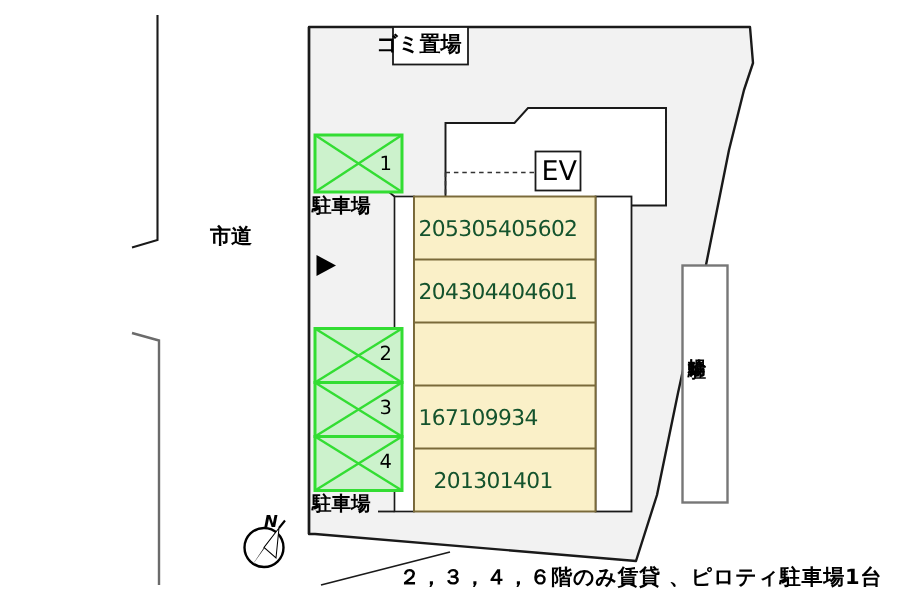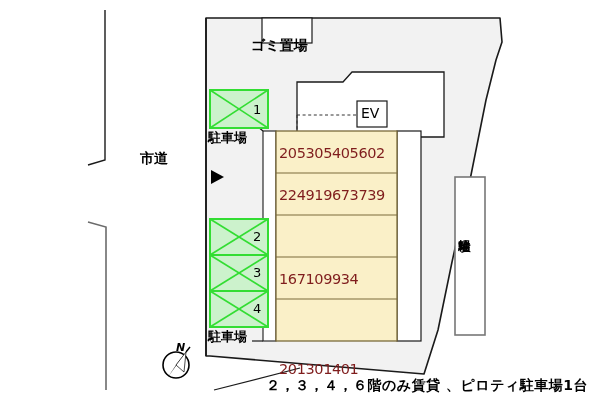--- a/index.html
+++ b/index.html
@@ -33,36 +33,36 @@
   .lbl-road {
     font-size: 14px;
     font-weight: 700;
     left: 140px;
     top: 151px;
   }
   .lbl-gomi {
     font-size: 14px;
     font-weight: 700;
     left: 251px;
-    top: 38px;
+    top: 23px;
   }
   .lbl-park-top {
     font-size: 13px;
     font-weight: 700;
     left: 208px;
     top: 131px;
   }
   .lbl-park-bot {
     font-size: 13px;
     font-weight: 700;
     left: 208px;
     top: 330px;
   }
   .lbl-ev {
-    font-size: 14px;
+    font-size: 18px;
     font-weight: 400;
     left: 361px;
     top: 106px;
   }
   .stall-num {
     font-size: 13px;
     font-weight: 400;
     color: #000;
   }
   .lbl-bike {
@@ -81,21 +81,21 @@
     font-size: 14px;
     font-weight: 700;
     left: 266px;
     top: 378px;
     letter-spacing: 0.5px;
   }
   .unit-text {
     position: absolute;
     font-size: 14.5px;
     font-weight: 400;
-    color: #7f1d1d;
+    color: #14532d;
     letter-spacing: -0.4px;
     white-space: nowrap;
   }
   .compass-n {
     position: absolute;
     left: 176px;
     top: 341px;
     font-size: 11px;
     font-style: italic;
     font-weight: 700;
@@ -199,17 +199,17 @@
   <div class="compass-n">N</div>
 
   <div class="lbl lbl-caption">２，３，４，６階のみ賃貸 、ピロティ駐車場1台</div>
 
   <div class="lbl stall-num" style="left:253px; top:103px;">1</div>
   <div class="lbl stall-num" style="left:253px; top:230px;">2</div>
   <div class="lbl stall-num" style="left:253px; top:266px;">3</div>
   <div class="lbl stall-num" style="left:253px; top:302px;">4</div>
 
   <div class="unit-text" style="left:279px; top:145px;">205305405602</div>
-  <div class="unit-text" style="left:279px; top:187px;">224919673739</div>
+  <div class="unit-text" style="left:279px; top:187px;">204304404601</div>
   <div class="unit-text" style="left:279px; top:271px;">167109934</div>
-  <div class="unit-text" style="left:279px; top:313px;margin-top:48px;">201301401</div>
+  <div class="unit-text" style="left:289px; top:313px;">201301401</div>
 
 </div>
 
 </body></html>

